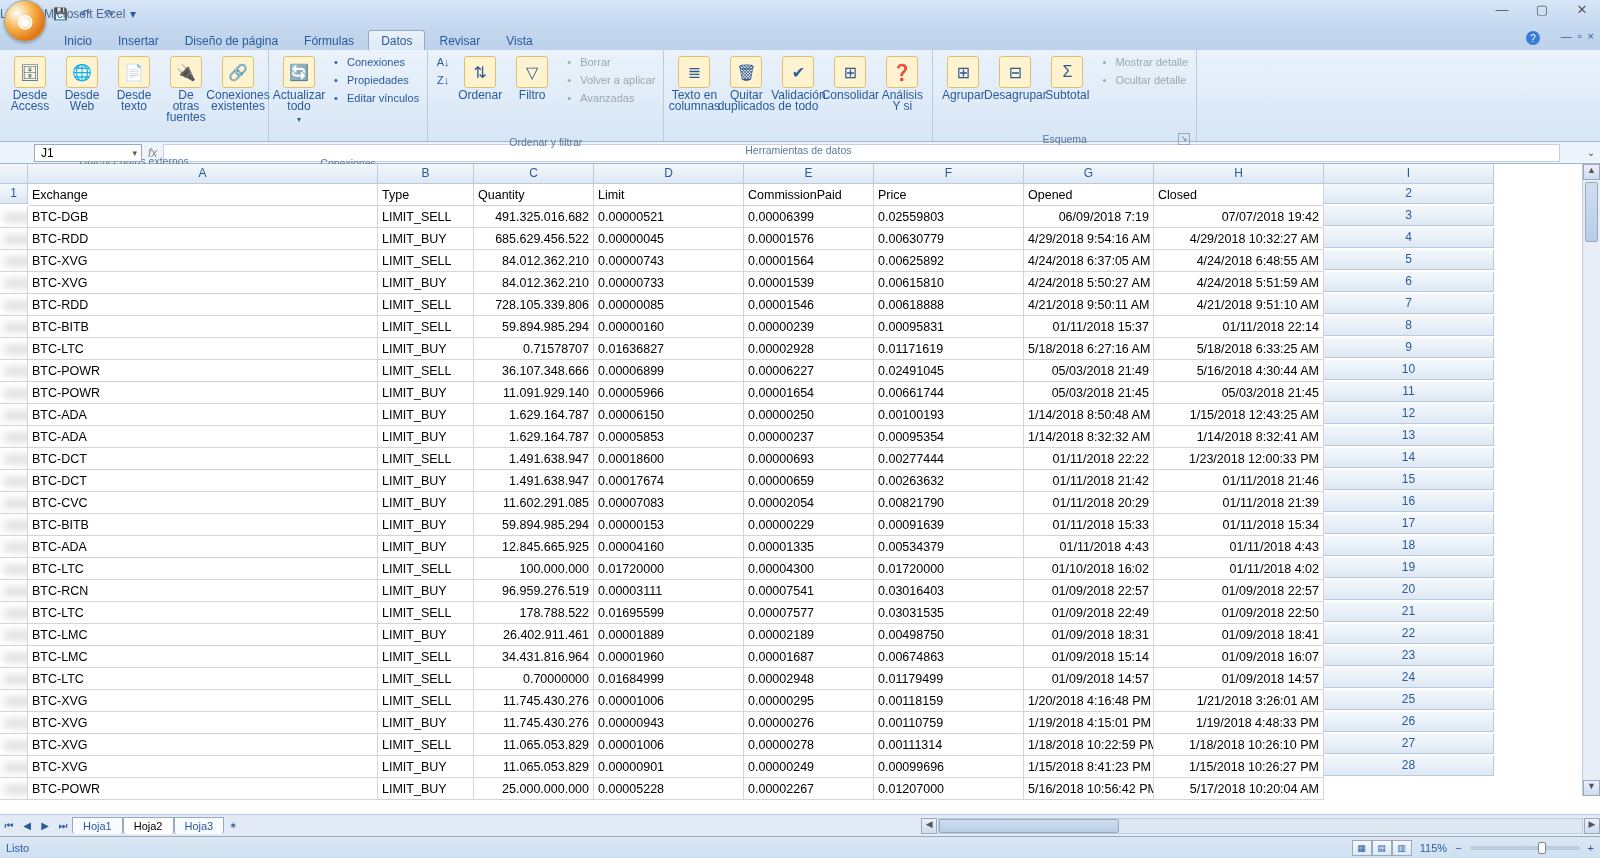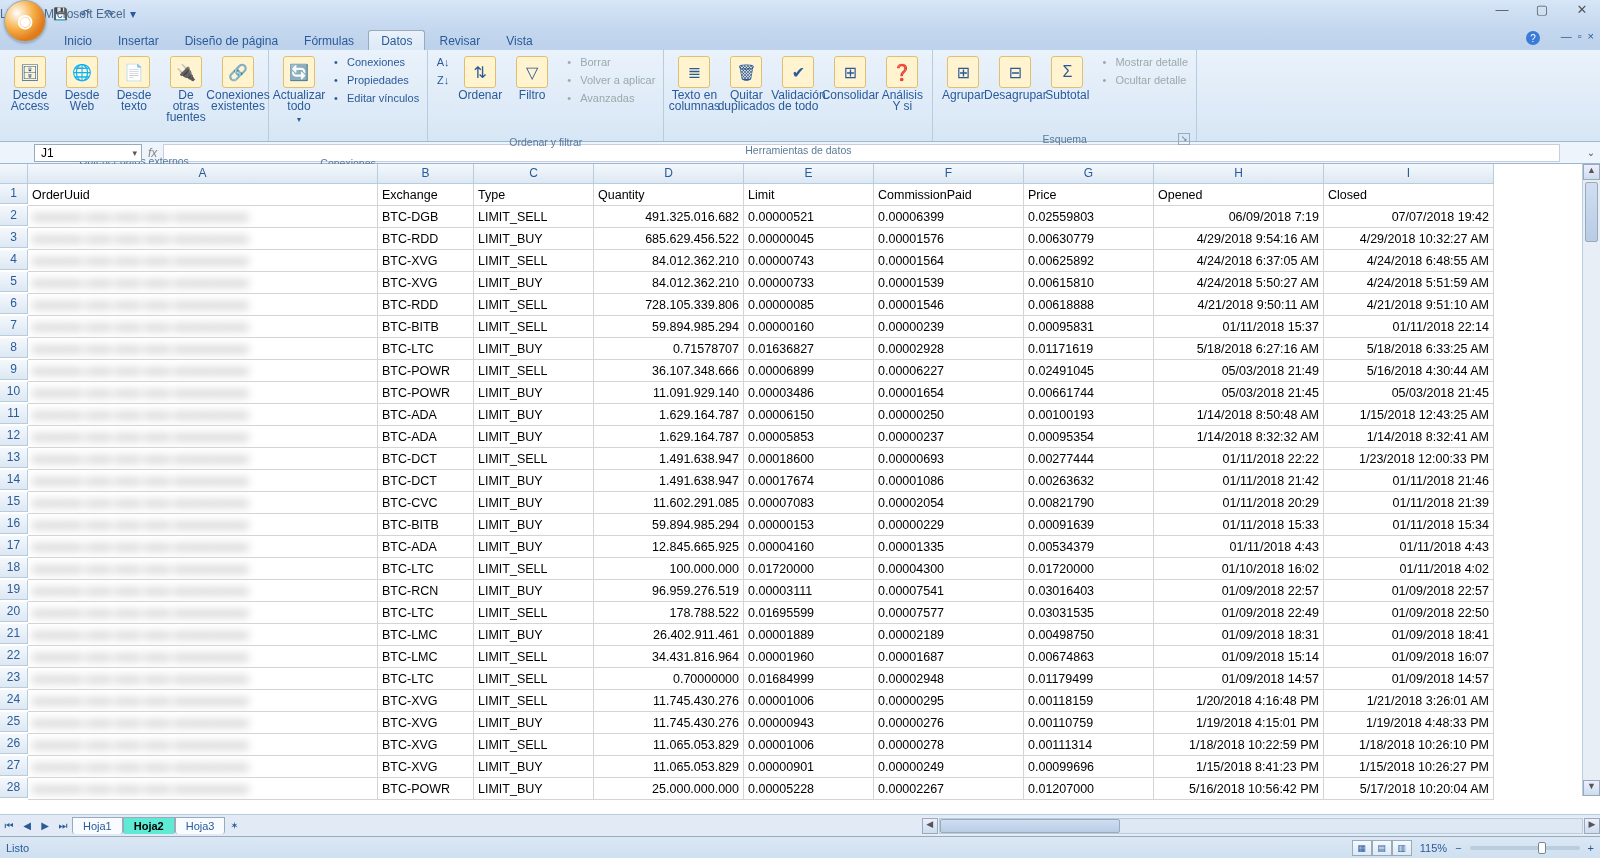--- a/index.html
+++ b/index.html
@@ -59,21 +59,21 @@
 .vscroll .thumb { position:absolute; top:18px; left:2px; right:2px; height:60px; background:linear-gradient(#d0def0,#b8cce6); border:1px solid #9ab; border-radius:2px;}
 .vscroll .arr { position:absolute; left:0;right:0; height:16px; text-align:center; font-size:9px; color:#555; background:linear-gradient(#eef,#cde); border:1px solid #9ab;}
 .hscroll .arr { width:16px; height:16px; text-align:center; font-size:9px; color:#555; background:linear-gradient(#eef,#cde); border:1px solid #9ab;}
 .hscroll .track { flex:1; height:16px; background:#dde8f3; border:1px solid #b8cce0; margin:0 1px; position:relative;}
 .hscroll .thumb { position:absolute; left:0; top:0; bottom:0; width:180px; background:linear-gradient(#d0def0,#b8cce6); border:1px solid #9ab; border-radius:2px;}
 
 
 .sheettabs { height:22px; background:#e2ebf5; border-top:1px solid #b8cce0; display:flex; align-items:center; font-size:11px;}
 .navbtn { width:18px; text-align:center; color:#2a5a9a; font-size:10px;}
 .sheet { padding:2px 10px; background:#f8fbff; border:1px solid #9ab; border-bottom:none; border-radius:0 0 3px 3px; margin-top:-1px; color:#2a5a9a;}
-.sheet.active { background:#5eead4; font-weight:bold; color:#000;}
+.sheet.active { background:#ffffff; font-weight:normal; color:#000;}
 .sheettabs .spacer { flex:1; }
 
 
 .status { height:22px; background:linear-gradient(#dbe7f4,#cfe0f0); border-top:1px solid #9ab; display:flex; align-items:center; font-size:11px; color:#2a5a9a; padding:0 6px; gap:8px;}
 .status .spacer{flex:1;}
 .viewbtns { display:flex; gap:0;}
 .viewbtns span{ width:20px;height:16px;border:1px solid #9ab; background:linear-gradient(#f4f9ff,#dde9f5); display:inline-flex;align-items:center;justify-content:center;font-size:9px;}
 .zoom-slider { width:110px; height:4px; background:#bcd; position:relative; border-radius:2px;}
 .zoom-slider .kn { position:absolute; top:-4px; left:62%; width:8px;height:12px;background:#fff;border:1px solid #789;border-radius:2px;}
 </style>
@@ -249,21 +249,20 @@
       <div class="colhdr">A</div>
       <div class="colhdr">B</div>
       <div class="colhdr">C</div>
       <div class="colhdr">D</div>
       <div class="colhdr">E</div>
       <div class="colhdr">F</div>
       <div class="colhdr">G</div>
       <div class="colhdr">H</div>
       <div class="colhdr">I</div>
       <div class="rowhdr">1</div>
-      <div class="cell">OrderUuid</div>
       <div class="cell">Exchange</div>
       <div class="cell">Type</div>
       <div class="cell">Quantity</div>
       <div class="cell">Limit</div>
       <div class="cell">CommissionPaid</div>
       <div class="cell">Price</div>
       <div class="cell">Opened</div>
       <div class="cell">Closed</div>
       <div class="rowhdr">2</div>
       <div class="cell"><span class="blur">xxxxxxxx-xxxx-xxxx-xxxx-xxxxxxxxxxxx</span></div>
@@ -343,21 +342,21 @@
       <div class="cell">0.00006899</div>
       <div class="cell">0.00006227</div>
       <div class="cell">0.02491045</div>
       <div class="cell r">05/03/2018 21:49</div>
       <div class="cell r">5/16/2018 4:30:44 AM</div>
       <div class="rowhdr">10</div>
       <div class="cell"><span class="blur">xxxxxxxx-xxxx-xxxx-xxxx-xxxxxxxxxxxx</span></div>
       <div class="cell">BTC-POWR</div>
       <div class="cell">LIMIT_BUY</div>
       <div class="cell r">11.091.929.140</div>
-      <div class="cell">0.00003486</div>
+      <div class="cell">0.00005966</div>
       <div class="cell">0.00001654</div>
       <div class="cell">0.00661744</div>
       <div class="cell r">05/03/2018 21:45</div>
       <div class="cell r">05/03/2018 21:45</div>
       <div class="rowhdr">11</div>
       <div class="cell"><span class="blur">xxxxxxxx-xxxx-xxxx-xxxx-xxxxxxxxxxxx</span></div>
       <div class="cell">BTC-ADA</div>
       <div class="cell">LIMIT_BUY</div>
       <div class="cell r">1.629.164.787</div>
       <div class="cell">0.00006150</div>
@@ -384,21 +383,21 @@
       <div class="cell">0.00000693</div>
       <div class="cell">0.00277444</div>
       <div class="cell r">01/11/2018 22:22</div>
       <div class="cell r">1/23/2018 12:00:33 PM</div>
       <div class="rowhdr">14</div>
       <div class="cell"><span class="blur">xxxxxxxx-xxxx-xxxx-xxxx-xxxxxxxxxxxx</span></div>
       <div class="cell">BTC-DCT</div>
       <div class="cell">LIMIT_BUY</div>
       <div class="cell r">1.491.638.947</div>
       <div class="cell">0.00017674</div>
-      <div class="cell">0.00001086</div>
+      <div class="cell">0.00000659</div>
       <div class="cell">0.00263632</div>
       <div class="cell r">01/11/2018 21:42</div>
       <div class="cell r">01/11/2018 21:46</div>
       <div class="rowhdr">15</div>
       <div class="cell"><span class="blur">xxxxxxxx-xxxx-xxxx-xxxx-xxxxxxxxxxxx</span></div>
       <div class="cell">BTC-CVC</div>
       <div class="cell">LIMIT_BUY</div>
       <div class="cell r">11.602.291.085</div>
       <div class="cell">0.00007083</div>
       <div class="cell">0.00002054</div>

